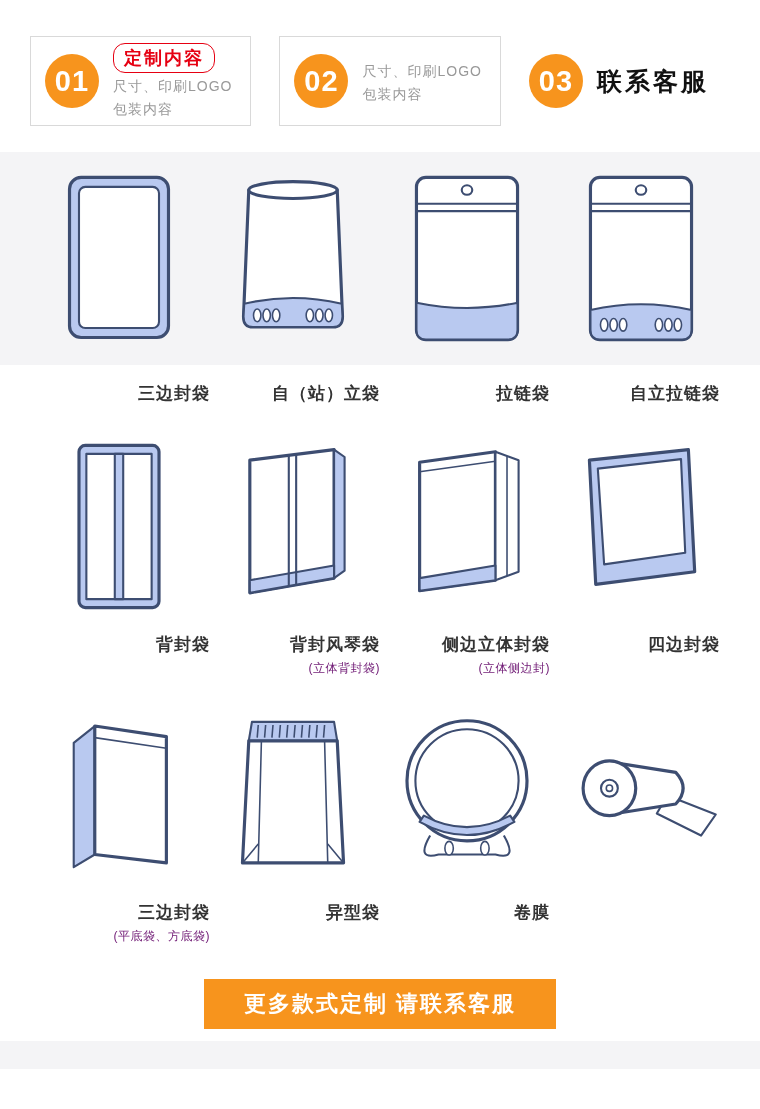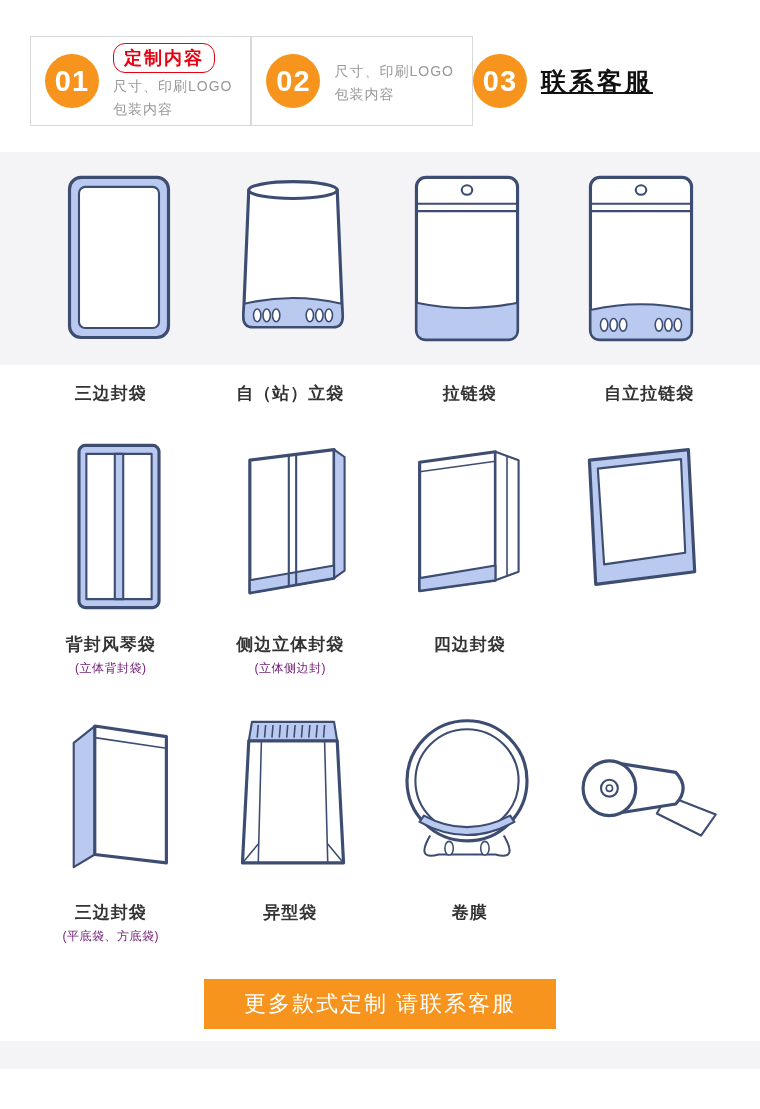--- a/index.html
+++ b/index.html
@@ -1,56 +1,56 @@
 <!DOCTYPE html>
 <html><head>
 <meta charset="utf-8">
 <style>
   html,body{margin:0;padding:0;}
   body{
     width:760px;height:1109px;overflow:hidden;background:#ffffff;position:relative;
     font-family:"Liberation Sans","DejaVu Sans",sans-serif;color:#333;
   }
   
-  .header{display:flex;align-items:stretch;margin:36px 0 0 30px;}
+  .header{display:flex;align-items:stretch;gap:28px;margin:36px 0 0 30px;}
   .step-box{display:flex;align-items:center;gap:14px;box-sizing:border-box;height:90px;}
   .step-box.bordered{border:1px solid #d9d9d9;padding:0 18px 0 14px;}
   .step-circle{
     width:54px;height:54px;border-radius:50%;background:#f7941d;color:#fff;
     font-size:29px;font-weight:bold;display:flex;align-items:center;justify-content:center;
     flex:0 0 54px;letter-spacing:1px;
   }
   .step-title{
     display:inline-block;color:#e60012;border:1px solid #e60012;border-radius:12px;
     padding:2px 10px;font-size:18px;font-weight:bold;letter-spacing:2px;
   }
   .step-line{color:#999;font-size:14px;margin-top:5px;letter-spacing:1px;}
-  .step-title-big{font-size:25px;font-weight:bold;color:#111;letter-spacing:3px;text-decoration:underline;}
+  .step-title-big{font-size:25px;font-weight:bold;color:#111;letter-spacing:3px;}
   
   .band{background:#f4f4f6;margin-top:26px;padding:17px 0;}
   .icons-row{display:grid;grid-template-columns:repeat(4,1fr);padding:0 32px;}
   .cell{display:flex;justify-content:center;align-items:flex-end;}
   .bag-svg{display:block;width:158px;height:179px;}
-  .labels-row{display:grid;grid-template-columns:repeat(4,1fr);padding:0 21px;text-align:center;margin-top:17px;}
+  .labels-row{display:grid;grid-template-columns:repeat(4,1fr);padding:0 40px;text-align:right;margin-top:17px;}
   .bag-label{font-size:17px;color:#333;font-weight:bold;letter-spacing:1px;}
   .bag-sublabel{font-size:12px;color:#701a75;margin-top:4px;letter-spacing:0.5px;}
   .icons-row.r2{margin-top:32px;}
   .icons-row.r3{margin-top:28px;}
   
   .bag-svg .o {fill:#fff;stroke:#3d4d71;stroke-width:3;stroke-linejoin:round;}
   .bag-svg .o2{fill:#fff;stroke:#3d4d71;stroke-width:2;stroke-linejoin:round;}
   .bag-svg .b {fill:#b9c9f0;stroke:#3d4d71;stroke-width:2;stroke-linejoin:round;}
   .bag-svg .b3{fill:#b9c9f0;stroke:#3d4d71;stroke-width:3;stroke-linejoin:round;}
   .bag-svg .l {fill:none;stroke:#3d4d71;stroke-width:2;}
   .bag-svg .l1{fill:none;stroke:#3d4d71;stroke-width:1.5;}
   .bag-svg .ov{fill:#fff;stroke:#3d4d71;stroke-width:1.5;}
   
   .cta{
     margin:34px auto 0;width:352px;height:50px;background:#f7941d;color:#fff;
-    font-size:22px;font-weight:normal;display:flex;align-items:center;justify-content:center;
+    font-size:22px;font-weight:bold;display:flex;align-items:center;justify-content:center;
     letter-spacing:2px;
   }
   .footer-strip{background:#f4f4f6;height:28px;margin-top:12px;}
 </style>
 </head>
 <body>
 
 <div class="header">
 
   <div class="step-box bordered">
@@ -167,20 +167,23 @@
   <div class="cell">
     <svg class="bag-svg" viewBox="0 0 150 170">
       <polygon class="b3" points="26,22 120,12 126,128 32,140"></polygon>
       <polygon class="o2" points="34,30 113,21 117,110 40,121"></polygon>
     </svg>
   </div>
 </div>
 
 <div class="labels-row">
   <div class="label-cell">
+    <div class="bag-label">背封袋</div>
+  </div>
+  <div class="label-cell">
     <div class="bag-label">背封风琴袋</div>
     <div class="bag-sublabel">(立体背封袋)</div>
   </div>
   <div class="label-cell">
     <div class="bag-label">侧边立体封袋</div>
     <div class="bag-sublabel">(立体侧边封)</div>
   </div>
   <div class="label-cell">
     <div class="bag-label">四边封袋</div>
   </div>

